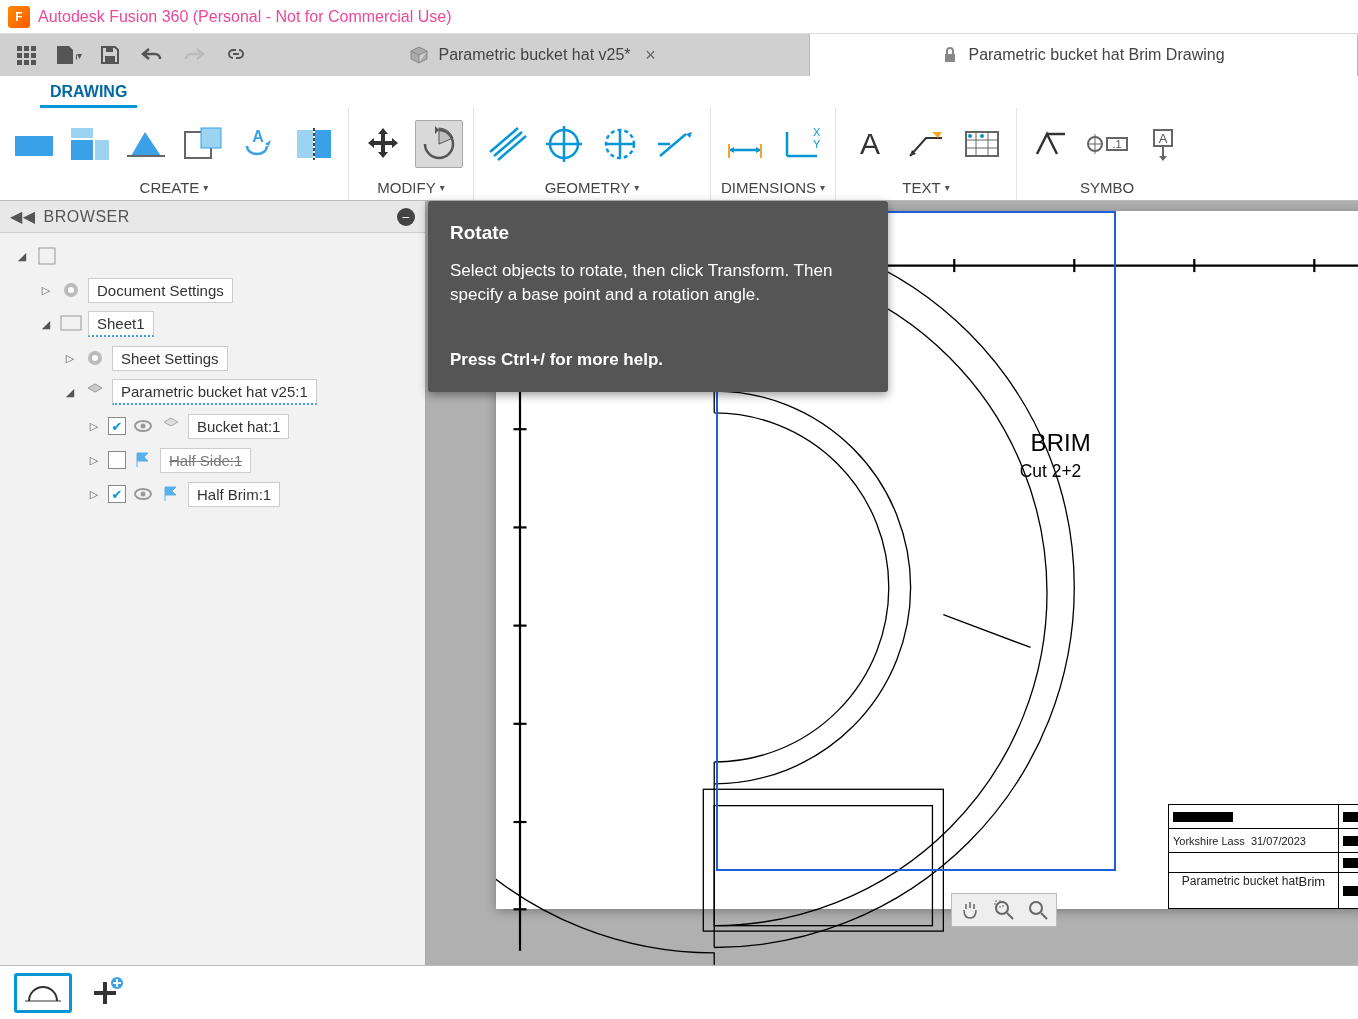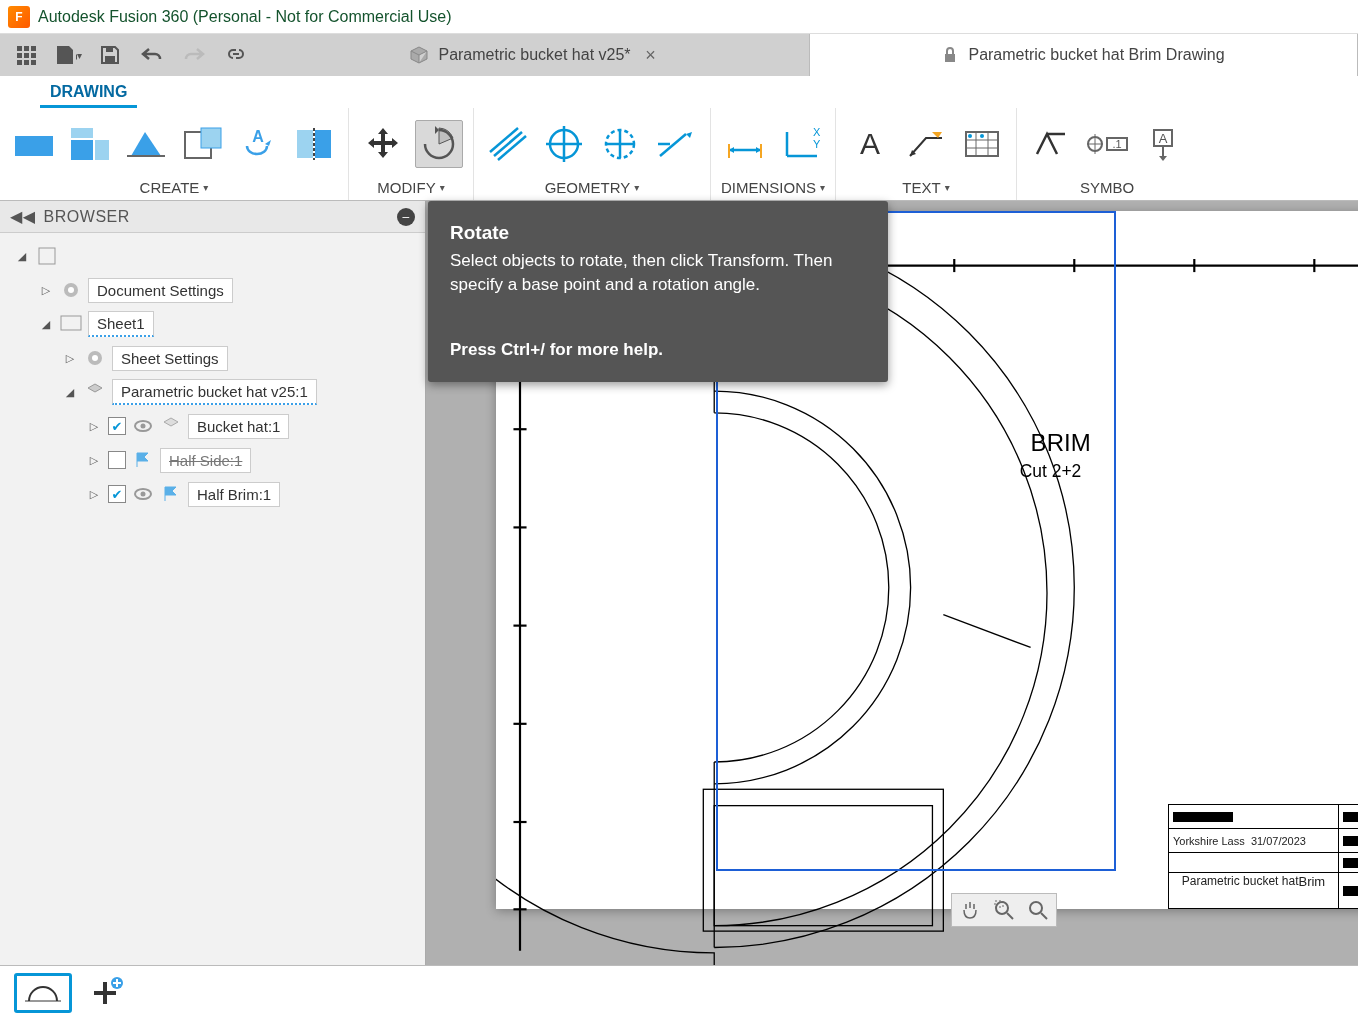--- a/index.html
+++ b/index.html
@@ -1,21 +1,21 @@
 <!DOCTYPE html>
 <html><head>
 <meta charset="utf-8">
 <style>
   * { box-sizing: border-box; margin: 0; padding: 0; font-family: "Segoe UI", Arial, sans-serif; }
   body { background: #b0b0b0; width: 1358px; height: 1019px; overflow: hidden; font-size: 13px; color: #222; }
 
   
   .titlebar { height: 34px; background: #fff; display: flex; align-items: center; padding: 0 8px; gap: 8px; border-bottom: 1px solid #ddd; }
   .app-logo { width: 22px; height: 22px; background: linear-gradient(135deg,#ff8a00,#ff5a00); border-radius: 3px; display:flex;align-items:center;justify-content:center;color:#fff;font-weight:bold;font-size:12px; }
-  .title-text { font-size: 16px; color: #14532d; }
+  .title-text { font-size: 16px; color: #ec4899; }
 
   
   .qat-row { height: 42px; background: #d0d0d0; display: flex; align-items: stretch; }
   .qat { display: flex; align-items: center; gap: 14px; padding: 0 12px; }
   .qat .ibtn { width: 28px; height: 28px; display:flex;align-items:center;justify-content:center; color:#555; cursor:pointer; border-radius:3px; }
   .doc-tabs { flex:1; display:flex; align-items:flex-start; }
   .doc-tab { height: 42px; display:flex; align-items:center; gap:10px; padding:0 28px; font-size:16px; color:#444; border-right:1px solid #bbb; }
   .doc-tab.inactive { background:#d0d0d0; }
   .doc-tab.active { background:#fff; }
   .doc-tab .close { width:20px; text-align:center; color:#666; cursor:pointer; font-size:18px; }
@@ -57,21 +57,21 @@
   .drawing-svg { position:absolute; inset:0; }
 
   
   .titleblock { position:absolute; right:0; bottom:0; width:310px; border-left:1px solid #000; border-top:1px solid #000; background:#fff; font-size:11px; }
   .titleblock .tb-row { display:flex; border-bottom:1px solid #000; height:24px; }
   .titleblock .tb-cell { border-right:1px solid #000; padding:1px 4px; display:flex; align-items:center; overflow:hidden; white-space:nowrap; }
   .titleblock .redact { background:#000; height:10px; width:60px; }
 
   
   .tooltip { position:absolute; left:428px; top:201px; width:460px; background:#555; color:#fff; padding:18px 22px 20px 22px; border-radius:3px; font-size:17px; line-height:1.45; box-shadow:0 3px 10px rgba(0,0,0,0.4); }
-  .tooltip .tt-title { font-weight:600; font-size:19px; margin-bottom:2px; }
+  .tooltip .tt-title { font-weight:600; font-size:19px; margin-bottom:12px; }
   .tooltip .tt-help { margin-top:40px; font-weight:600; }
 
   
   .navtools { position:absolute; bottom:92px; left:62%; transform:translateX(-50%); background:#eee; border:1px solid #bbb; display:flex; gap:2px; padding:2px; }
   .navtools .nbtn { width:32px; height:28px; display:flex;align-items:center;justify-content:center; color:#555; cursor:pointer; }
 
   
   .footer { position:absolute; left:0; right:0; bottom:0; height:54px; background:#fff; border-top:1px solid #bbb; display:flex; align-items:center; padding:0 14px; gap:18px; }
   .footer .thumb { width:58px; height:40px; border:3px solid #0696d7; border-radius:3px; display:flex;align-items:center;justify-content:center; }
 

